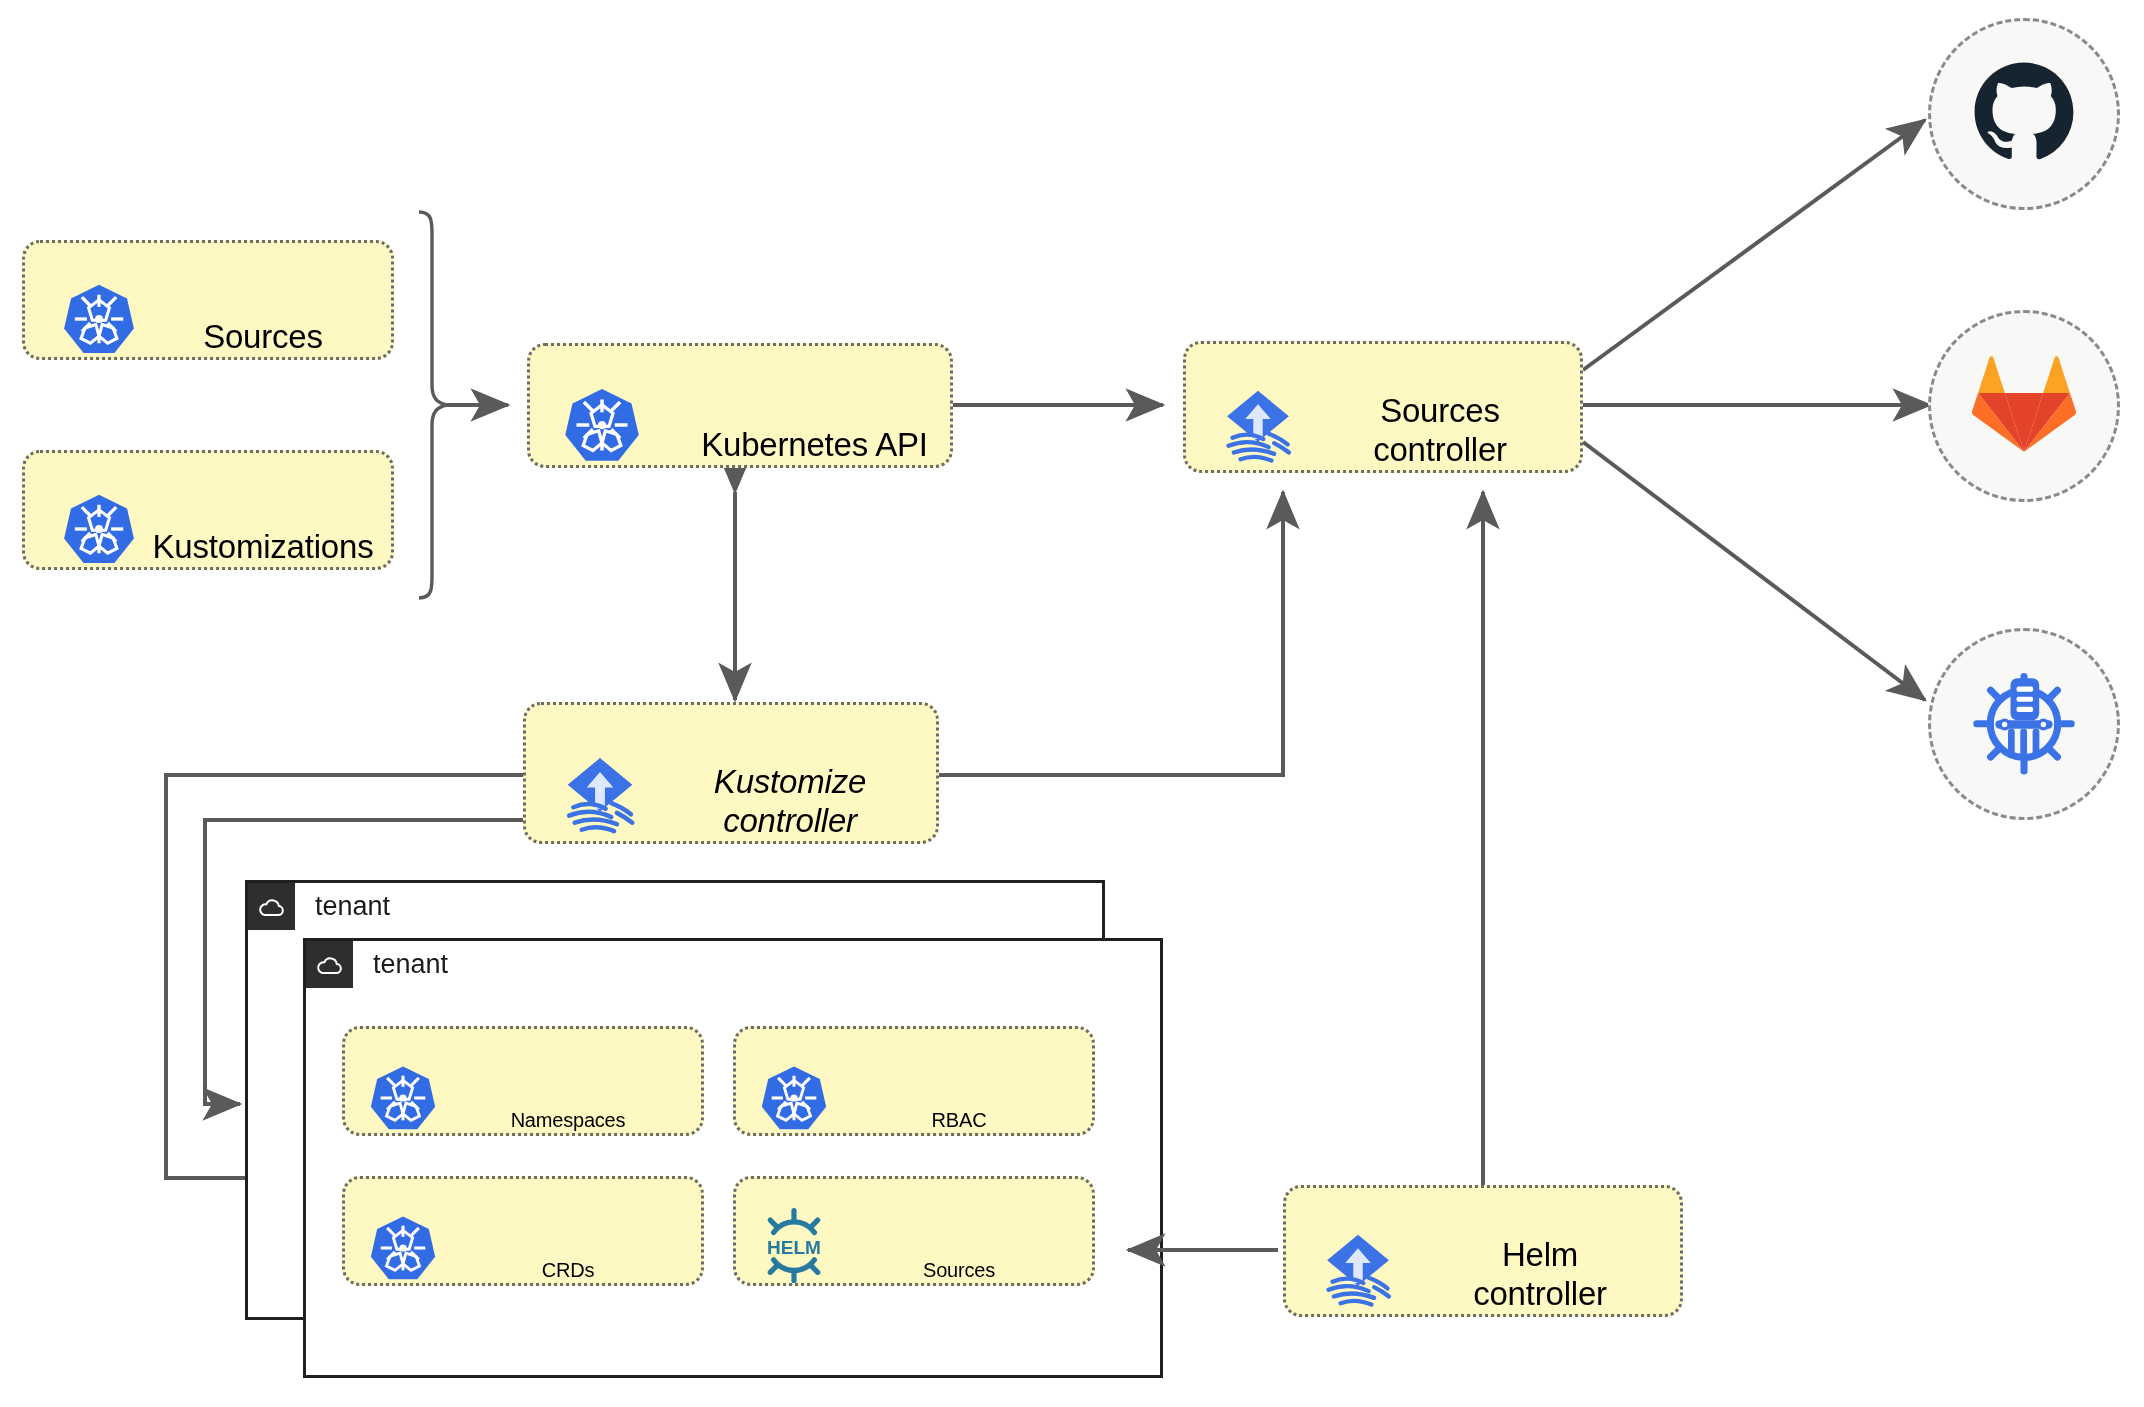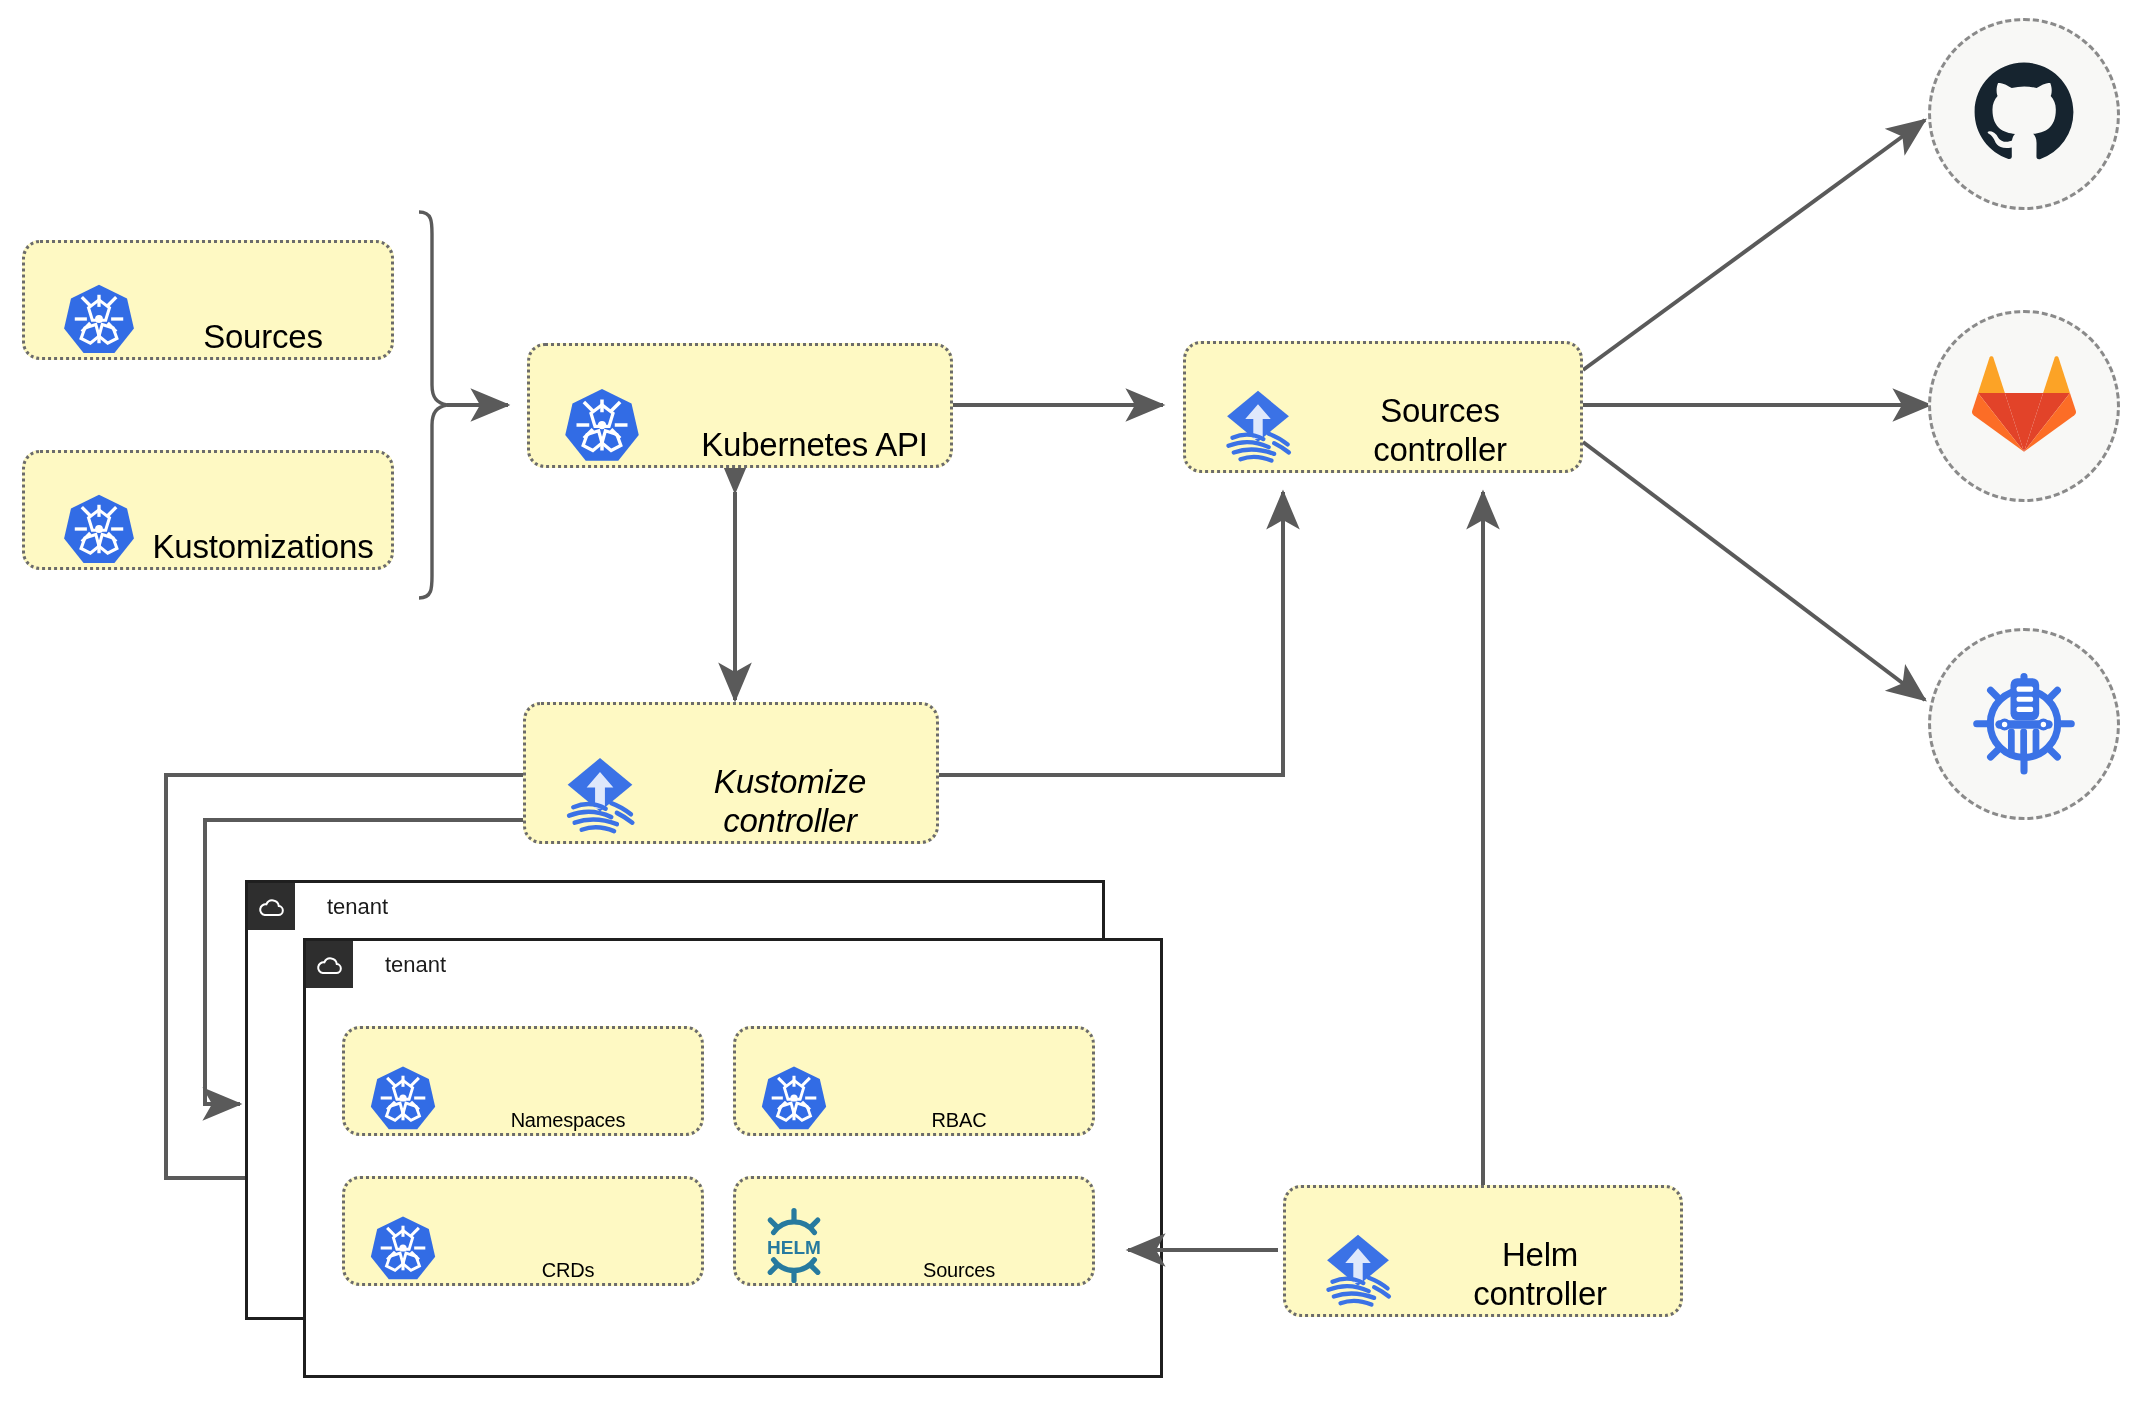--- a/index.html
+++ b/index.html
@@ -80,23 +80,23 @@
   .tenant .tenant-badge {
     width: 47px;
     height: 47px;
     background: #2e2e2e;
     display: flex;
     align-items: center;
     justify-content: center;
     flex: 0 0 auto;
   }
   .tenant .tenant-name {
-    font-size: 22px;
+    font-size: 27px;
     color: #1b1b1b;
-    padding-left: 32px;
+    padding-left: 20px;
     white-space: nowrap;
   }
 
   svg.wires {
     position: absolute;
     left: 0; top: 0;
     width: 2144px;
     height: 1407px;
     z-index: 1;
     pointer-events: none;

